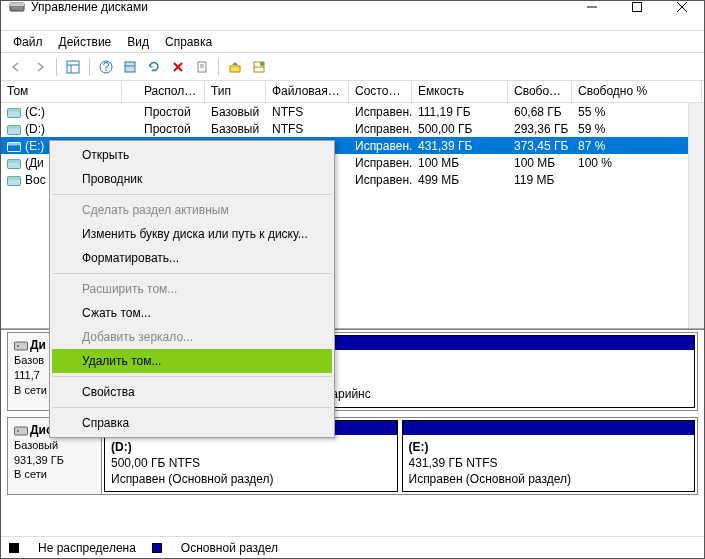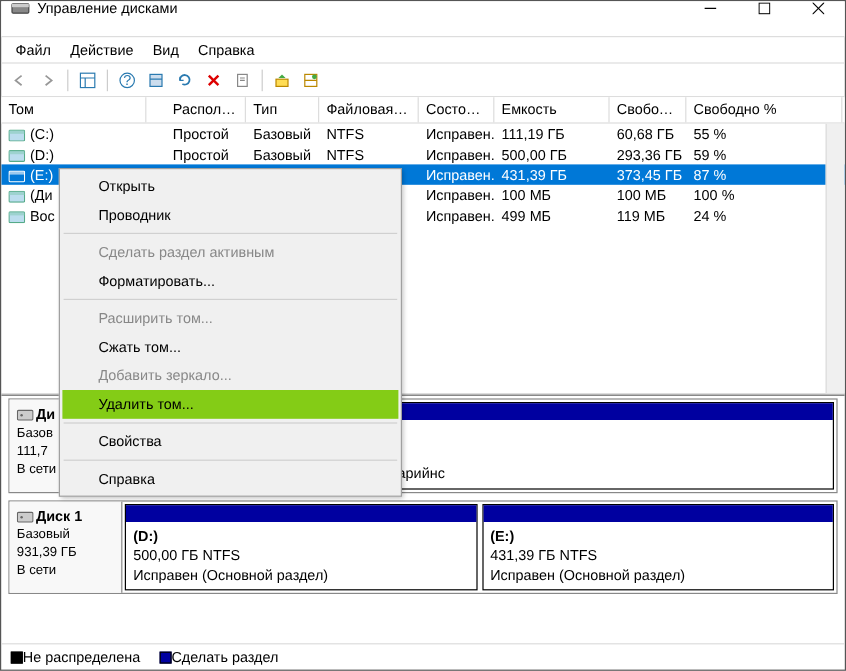--- a/index.html
+++ b/index.html
@@ -55,21 +55,21 @@
 .disk-label .dlabel-icon { display:inline-block; width:14px; height:12px; vertical-align:middle; margin-right:2px;}
 .disk-label b { font-weight: bold; }
 .disk-parts { flex: 1; display: flex; }
 .part-box { flex: 1; border: 1px solid #000; margin: 2px; padding: 4px 6px; position: relative; font-size: 11px; line-height: 1.35; }
 .part-stripe { position: absolute; top: 0; left: 0; right: 0; height: 14px; background: #0000a0; }
 .part-box b { font-weight: bold; }
 .part-content { position: relative; margin-top: 14px; }
 
 
 .legend { height: 22px; border-top: 1px solid #ddd; display: flex; align-items: center; padding: 0 8px; gap: 16px; font-size: 12px; }
-.legend-item { display: flex; align-items: center; gap: 0; }
+.legend-item { display: flex; align-items: center; gap: 19px; }
 .legend-swatch { width: 10px; height: 10px; border: 1px solid #000; }
 
 
 .scroll-hint { position:absolute; right:0; top:0; bottom:0; width:16px; background:#f0f0f0; border-left:1px solid #ddd;}
 </style>
 </head>
 <body>
 
 <div class="titlebar">
   <span class="titlebar-icon">
@@ -257,21 +257,20 @@
               <rect x="0.5" y="0.5" width="13" height="3" fill="#8cb" opacity="0.6"></rect>
             </svg></span>
           <span>Вос</span>
         </div>
         <div class="list-cell c-loc"></div>
         <div class="list-cell c-type"></div>
         <div class="list-cell c-fs"></div>
         <div class="list-cell c-state">Исправен...</div>
         <div class="list-cell c-cap">499 МБ</div>
         <div class="list-cell c-free">119 МБ</div>
-        <div class="list-cell c-freepct">24 %</div>
       </div>
     </div>
 </div>
 
 <div class="map-area" id="map-area">
     <div class="disk-row">
       <div class="disk-label"><span class="dlabel-icon"><svg width="14" height="12">
             <rect x="0.5" y="2" width="13" height="8" rx="1" fill="#ccc" stroke="#666"></rect>
             <circle cx="4" cy="6" r="1" fill="#666"></circle>
           </svg></span><b>Ди</b><br>Базов<br>111,7<br>В сети</div>
@@ -300,29 +299,30 @@
     </div>
   </div>
 
 <div class="legend">
   <div class="legend-item">
     <span class="legend-swatch" style="background:#000"></span>
     <span>Не распределена</span>
   </div>
   <div class="legend-item">
     <span class="legend-swatch" style="background:#0000a0"></span>
-    <span>Сделать раздел</span>
+    <span>Основной раздел</span>
   </div>
 </div>
 
 <div class="context-menu" id="context-menu">
     <div class="ctx-item">Открыть</div>
     <div class="ctx-item">Проводник</div>
     <div class="ctx-sep"></div>
     <div class="ctx-item disabled">Сделать раздел активным</div>
+    <div class="ctx-item">Изменить букву диска или путь к диску...</div>
     <div class="ctx-item">Форматировать...</div>
     <div class="ctx-sep"></div>
     <div class="ctx-item disabled">Расширить том...</div>
     <div class="ctx-item">Сжать том...</div>
     <div class="ctx-item disabled">Добавить зеркало...</div>
     <div class="ctx-item highlighted">Удалить том...</div>
     <div class="ctx-sep"></div>
     <div class="ctx-item">Свойства</div>
     <div class="ctx-sep"></div>
     <div class="ctx-item">Справка</div>

